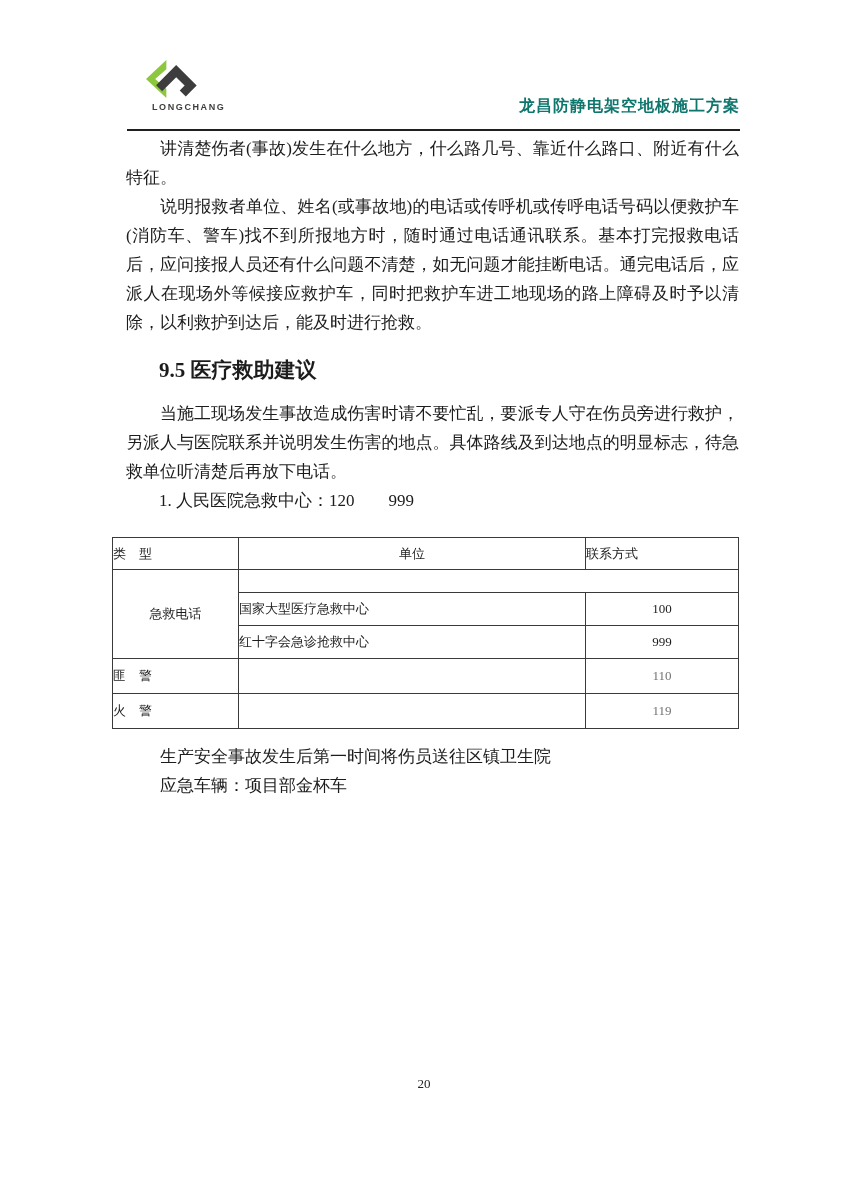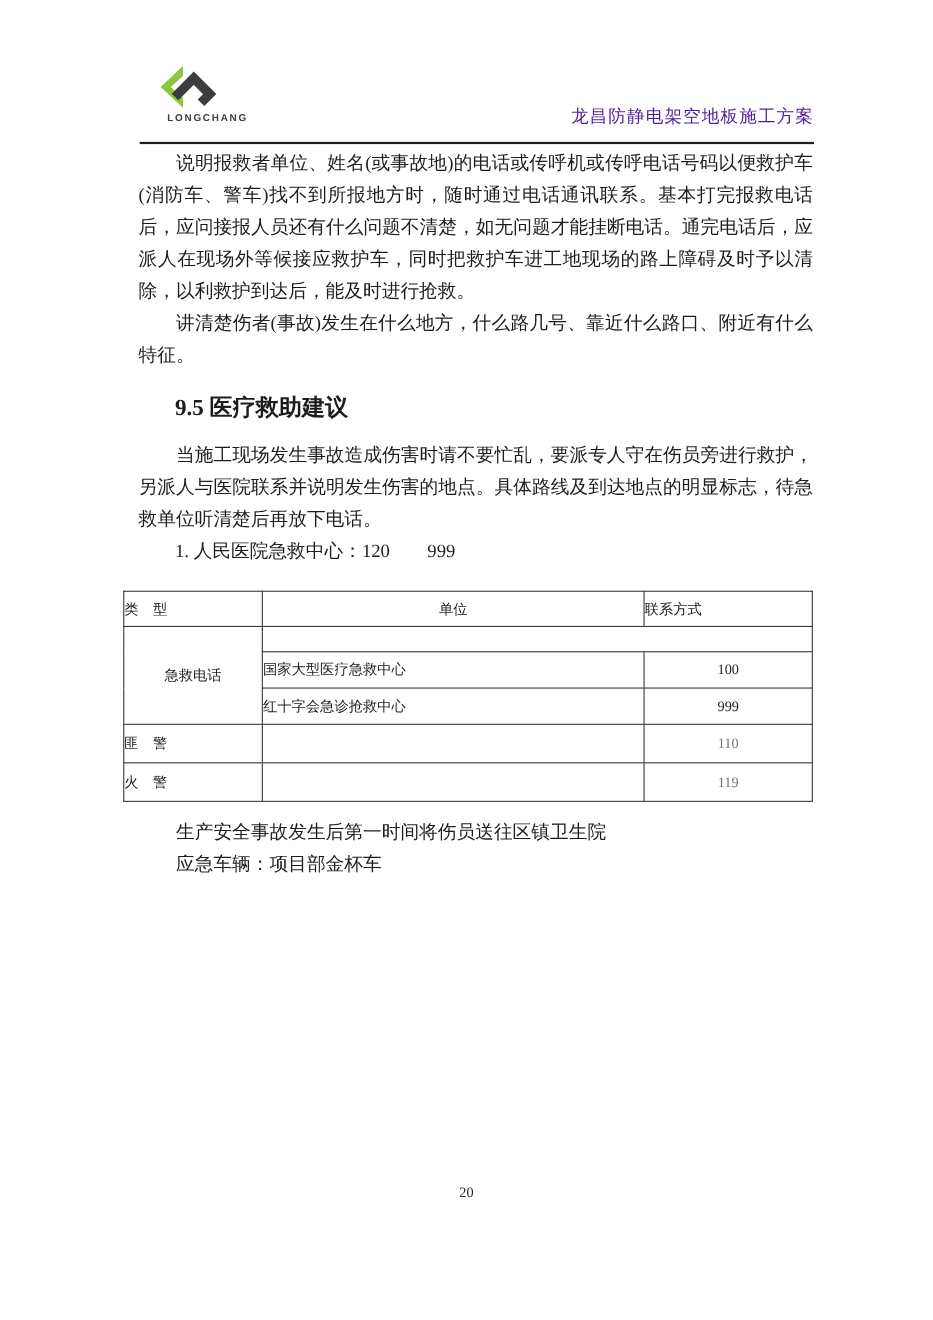--- a/index.html
+++ b/index.html
@@ -14,22 +14,22 @@
   
   .logo{position:absolute;left:136px;top:58px;width:70px;}
   .logo svg{display:block;width:62px;height:42px;}
   .brand-name{
     font-family:"Liberation Sans","DejaVu Sans",sans-serif;
     font-size:9px;font-weight:bold;letter-spacing:1.6px;
     color:#3d3d3d;margin-top:2px;padding-left:16px;
   }
   .doc-title{
     position:absolute;right:108px;top:96px;
-    font-size:16px;font-weight:normal;
-    letter-spacing:1px;color:#4c1d95;
+    font-size:16px;font-weight:bold;
+    letter-spacing:1px;color:#0f766e;
   }
   .header-rule{
     position:absolute;left:127px;top:129px;
     width:613px;height:2px;background:#1f1f1f;
   }
   
   .content{
     position:absolute;left:126px;top:134px;width:613px;
     font-size:17px;line-height:29px;text-align:justify;
   }
@@ -86,22 +86,22 @@
         <path d="M45 3 L14 32 L45 61 L45 47 L28 32 L45 17 Z" fill="#8dc63f"></path>
         <path d="M34 46 L60 20 L82 42 L70 54" fill="none" stroke="#3d3d3d" stroke-width="13"></path>
       </svg>
     </span>
     <div class="brand-name">LONGCHANG</div>
   </div>
   <div class="doc-title">龙昌防静电架空地板施工方案</div>
   <div class="header-rule"></div>
 
   <div class="content">
+    <p class="para">讲清楚伤者(事故)发生在什么地方，什么路几号、靠近什么路口、附近有什么特征。</p>
     <p class="para">说明报救者单位、姓名(或事故地)的电话或传呼机或传呼电话号码以便救护车(消防车、警车)找不到所报地方时，随时通过电话通讯联系。基本打完报救电话后，应问接报人员还有什么问题不清楚，如无问题才能挂断电话。通完电话后，应派人在现场外等候接应救护车，同时把救护车进工地现场的路上障碍及时予以清除，以利救护到达后，能及时进行抢救。</p>
-    <p class="para">讲清楚伤者(事故)发生在什么地方，什么路几号、靠近什么路口、附近有什么特征。</p>
     <p class="section-heading">9.5 医疗救助建议</p>
     <p class="para">当施工现场发生事故造成伤害时请不要忙乱，要派专人守在伤员旁进行救护，另派人与医院联系并说明发生伤害的地点。具体路线及到达地点的明显标志，待急救单位听清楚后再放下电话。</p>
     <p class="list-line">1. 人民医院急救中心：120　　999</p>
 
     <table class="contact">
       <tbody>
           <tr class="thead">
         <td class="col1 cell-type">类　型</td>
         <td class="col2 cell-unit-h">单位</td>
         <td class="col3 cell-contact-h">联系方式</td>

